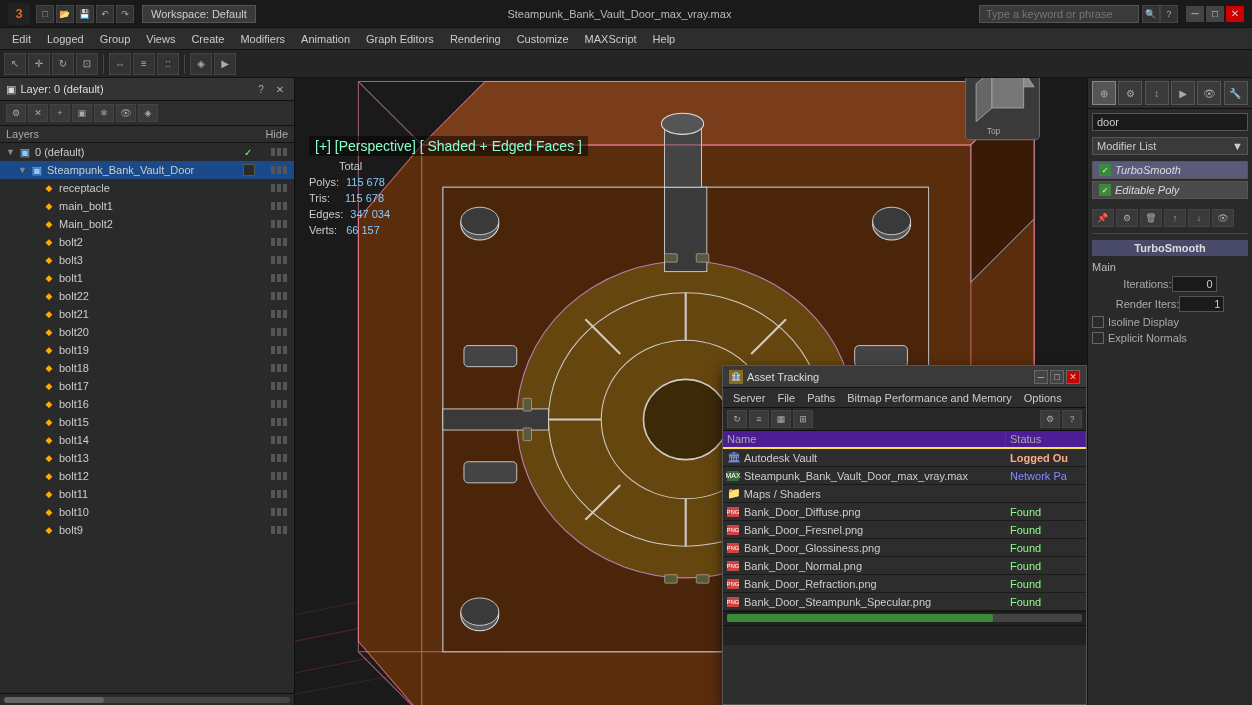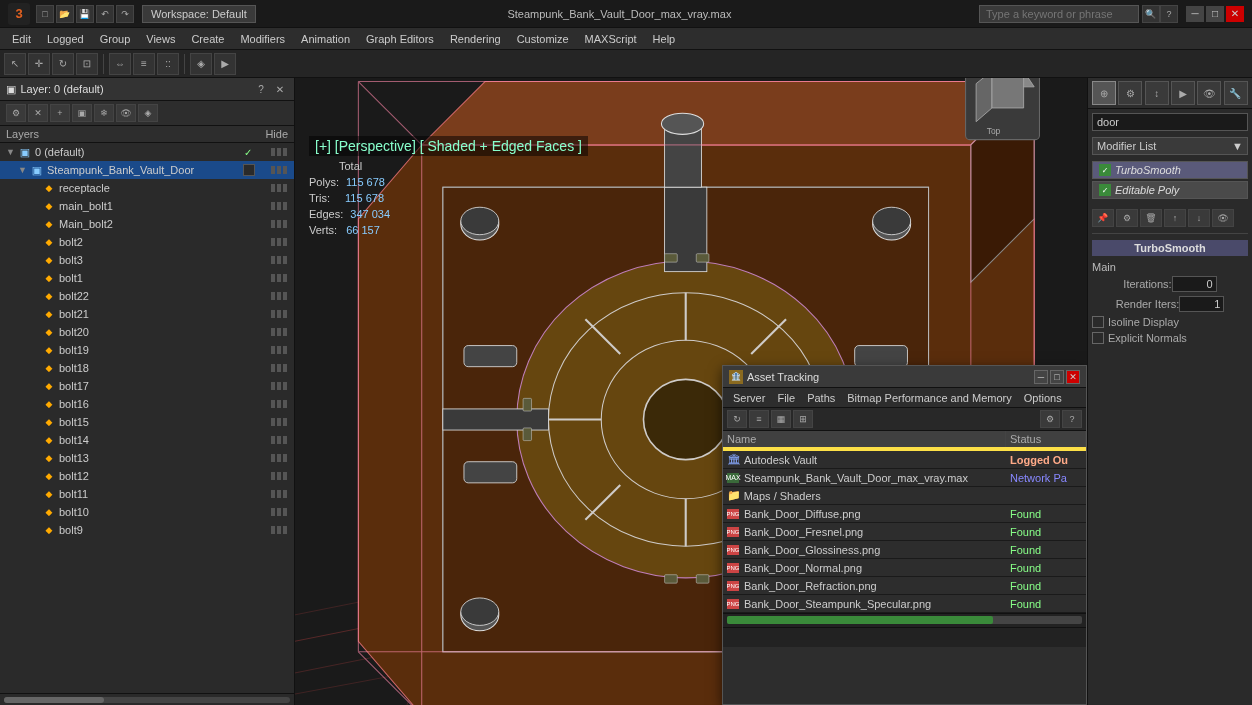--- a/index.html
+++ b/index.html
@@ -100,21 +100,21 @@
     #at-titlebar .at-btn { width: 14px; height: 14px; background: #444; border: 1px solid #666; display: flex; align-items: center; justify-content: center; cursor: pointer; color: #ccc; font-size: 9px; }
     #at-titlebar .at-btn.close { background: #c00; }
     #at-menubar { background: #2d2d2d; height: 20px; display: flex; align-items: center; padding: 0 4px; border-bottom: 1px solid #111; }
     #at-menubar .am-item { padding: 1px 6px; color: #ccc; cursor: pointer; font-size: 11px; }
     #at-toolbar { background: #282828; padding: 2px 4px; display: flex; gap: 2px; align-items: center; border-bottom: 1px solid #111; justify-content: space-between; }
     .at-tb-btn { width: 20px; height: 18px; background: #3a3a3a; border: 1px solid #444; display: flex; align-items: center; justify-content: center; cursor: pointer; color: #aaa; font-size: 9px; }
     #at-table { flex: 1; overflow-y: auto; }
     #at-table::-webkit-scrollbar { width: 8px; }
     #at-table::-webkit-scrollbar-track { background: #2a2a2a; }
     #at-table::-webkit-scrollbar-thumb { background: #555; }
-    #at-col-header { display: flex; background: #404040; border-bottom: 4px solid #fde047; justify-content: flex-end; }
+    #at-col-header { display: flex; background: #4c1d95; border-bottom: 2px solid #fde047; justify-content: flex-end; }
     .at-col { padding: 2px 4px; font-size: 11px; color: #aaa; border-right: 1px solid #444; }
     .at-col-name { flex: 1; }
     .at-col-status { width: 80px; }
     .at-row { display: flex; align-items: center; padding: 1px 0; border-bottom: 1px solid #1a1a1a; cursor: pointer; min-height: 18px; }
     .at-row .at-cell { padding: 1px 4px; font-size: 11px; color: #ccc; overflow: hidden; text-overflow: ellipsis; white-space: nowrap; }
     .at-row .at-cell-name { flex: 1; display: flex; align-items: center; gap: 3px; }
     .at-row .at-cell-status { width: 80px; color: #8f8; }
     .at-row .at-cell-status.network { color: #88f; }
     .at-row .at-cell-status.logged { color: #fa8; font-weight: bold; }
     .at-row-indent1 { padding-left: 12px; }

